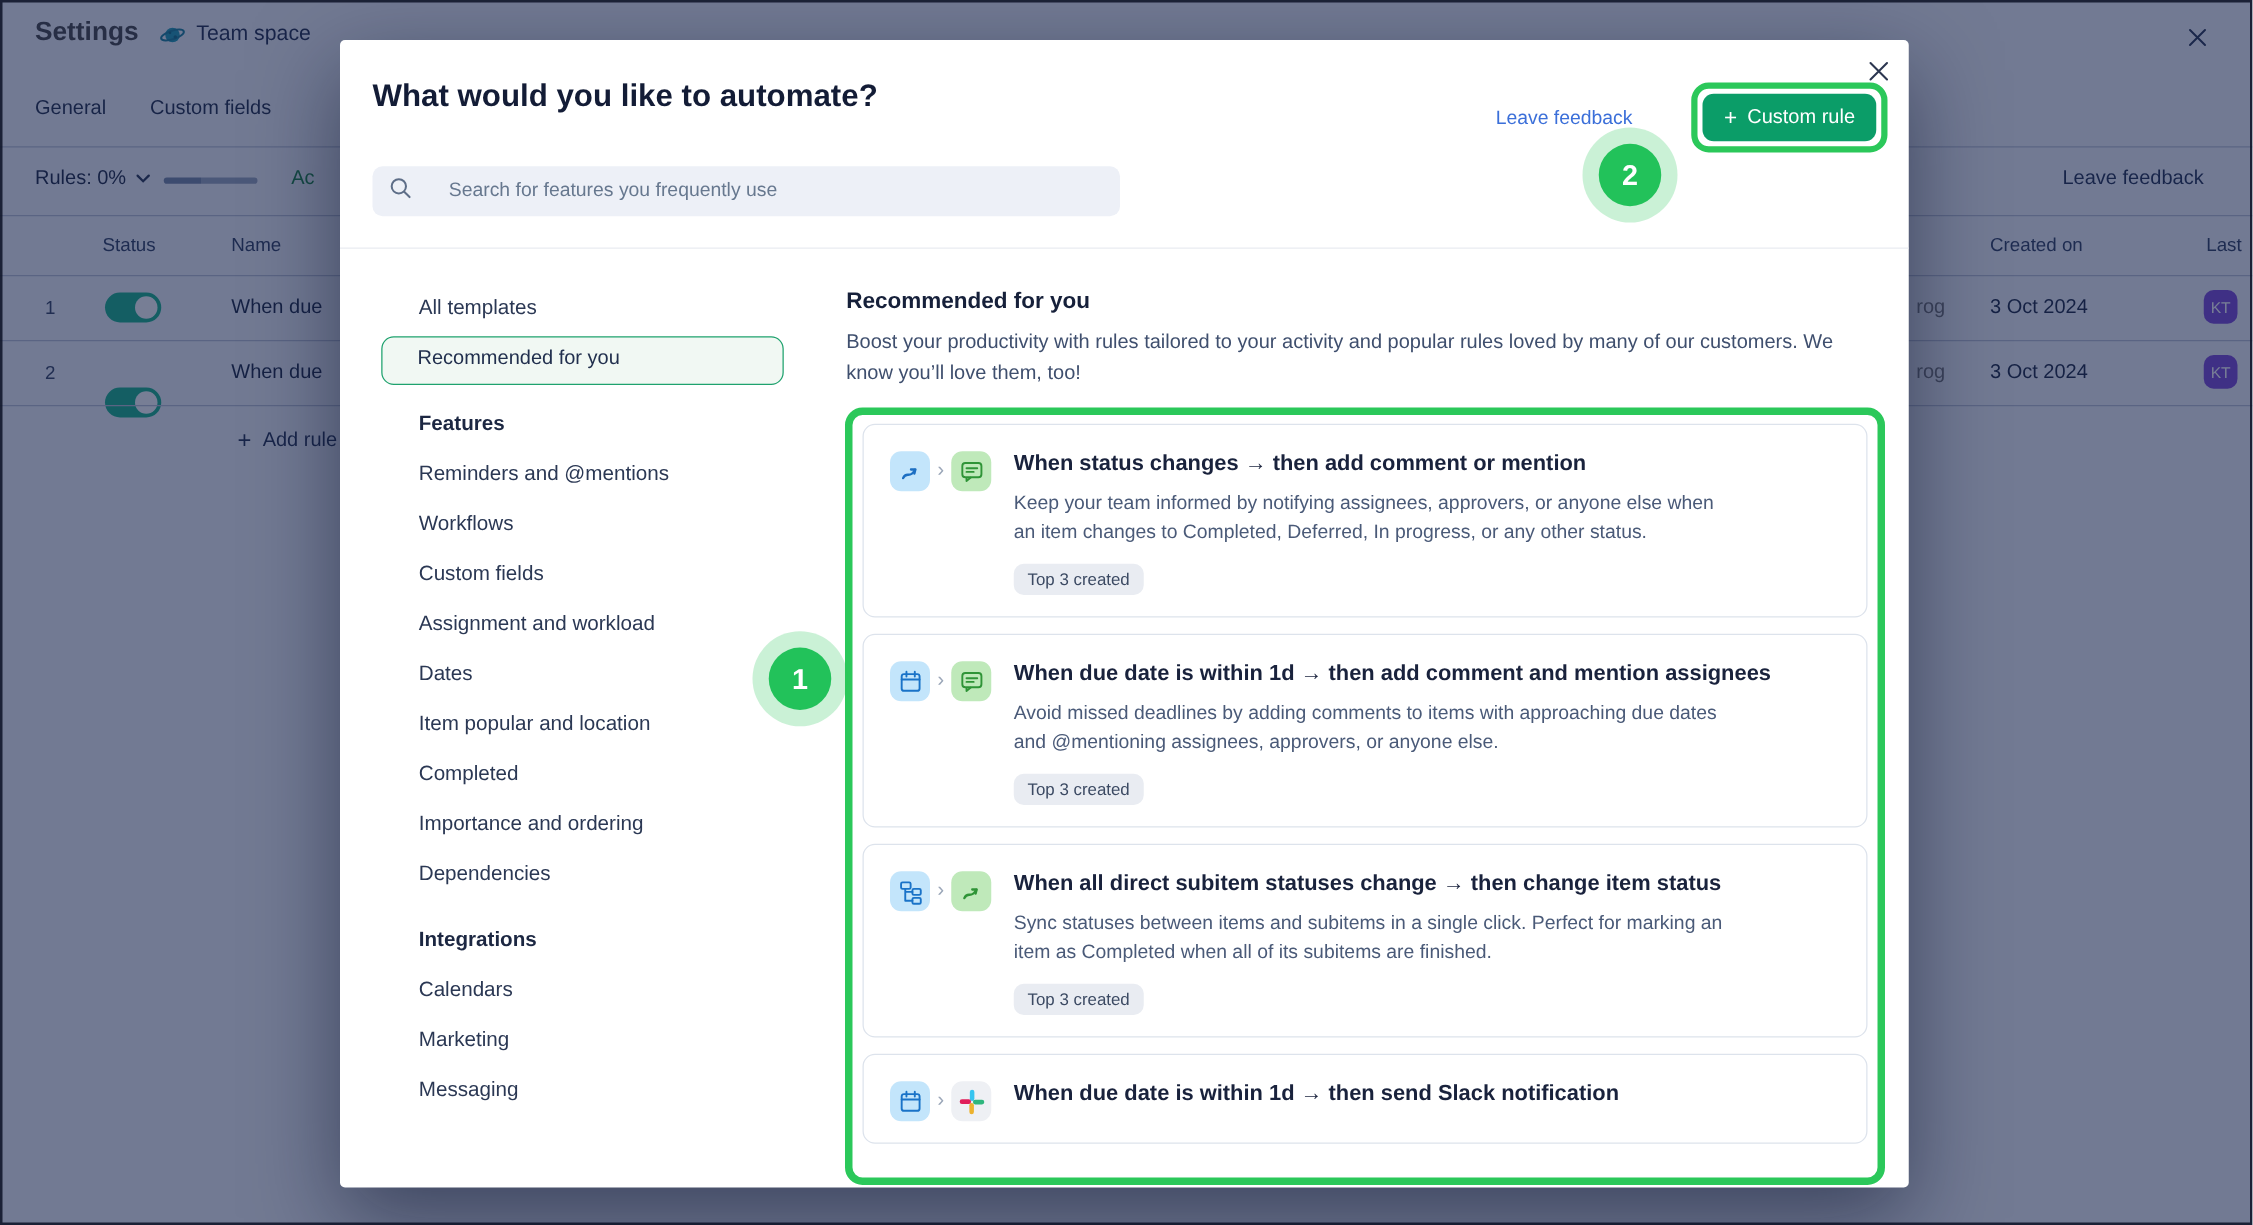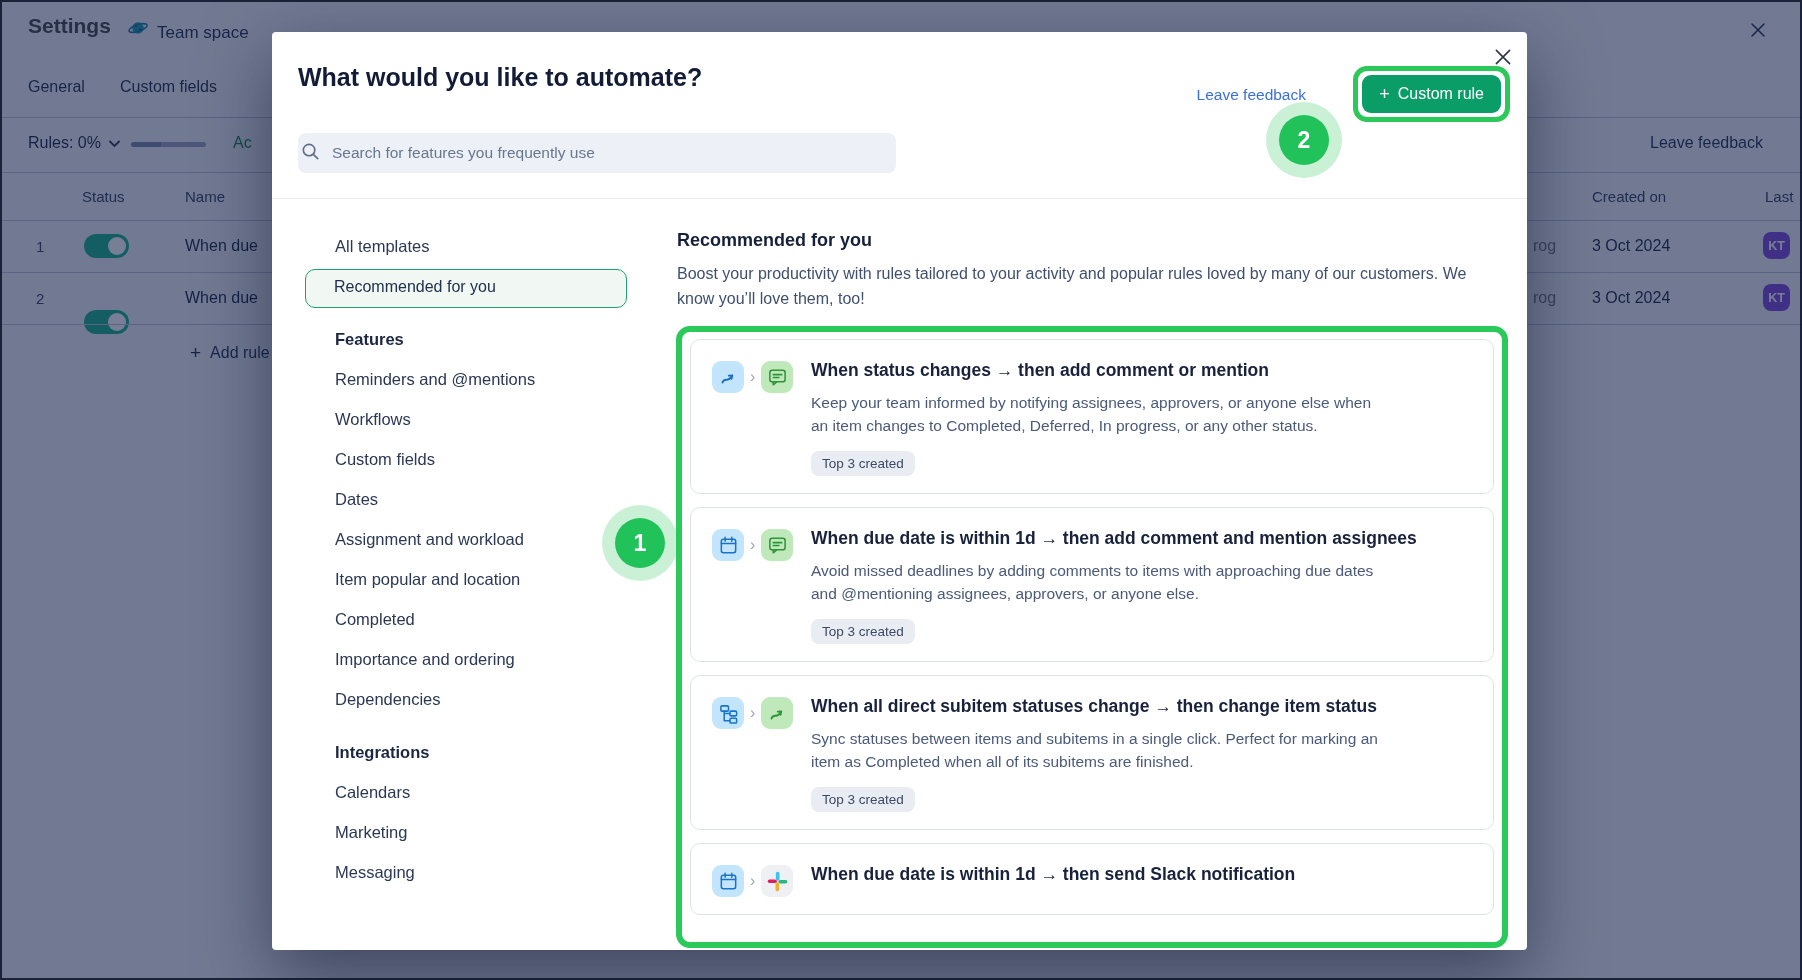--- a/index.html
+++ b/index.html
@@ -12,60 +12,60 @@
   html,body{margin:0;padding:0}
   body{
     width:1802px;height:980px;position:relative;overflow:hidden;
     font-family:"Liberation Sans",sans-serif;background:#f3f5f9;
   }
   .abs{position:absolute}
 
   
   .page{position:absolute;inset:0;background:#f4f6fa;z-index:0}
   .bg-title{left:28px;top:14px;font-size:21px;font-weight:bold;color:#404040}
-  .space-chip{left:127px;top:17px;display:flex;align-items:flex-end;gap:8px}
+  .space-chip{left:127px;top:17px;display:flex;align-items:flex-start;gap:8px}
   .space-chip .lbl{font-size:17px;color:#1d2a4a}
   .bg-close{left:1748px;top:20px;width:20px;height:20px;color:#22304f;cursor:pointer}
   .bg-tab{top:78px;font-size:16px;color:#1c2946}
   .tab-general{left:28px}
   .tab-custom{left:120px}
   .hline{height:1px;background:#b9c2d4;left:0;width:1802px}
   .rules-label{left:28px;top:134px;font-size:16px;color:#17233f;display:flex;align-items:center;gap:8px}
   .progress{left:131px;top:142px;width:75px;height:5px;border-radius:3px;
     background:linear-gradient(to right,#7485a4 40%,#97a4bc 40%)}
   .trunc-action{left:233px;top:134px;font-size:16px;color:#15803d}
   .bg-leave{left:1650px;top:134px;font-size:16px;color:#1d2c4e;cursor:pointer}
   .th{top:188px;font-size:15px;color:#2c3c5e}
   .th-status{left:82px}.th-name{left:185px}.th-created{left:1592px}.th-last{left:1765px}
   .row-num{font-size:15px;color:#33415f}
   .toggle{width:45px;height:24px;border-radius:12px;background:#13b389;position:relative;cursor:pointer}
   .toggle::after{content:"";position:absolute;right:3px;top:3px;width:18px;height:18px;border-radius:50%;background:#fff}
   .cell-name{font-size:16px;color:#16233f}
   .cell-tail{font-size:16px;color:#737373}
   .cell-date{font-size:16px;color:#16233f}
   .avatar{width:27px;height:27px;border-radius:8px;background:#7b46d8;color:#fff;
-    font-size:12.5px;font-weight:bold;display:flex;align-items:center;justify-content:center}
+    font-size:12.5px;font-weight:normal;display:flex;align-items:center;justify-content:center}
   .add-rule{left:190px;top:344px;font-size:16px;color:#1e2c4c;display:flex;gap:9px;align-items:center;cursor:pointer}
   .add-rule .plus{font-size:19px;line-height:16px}
 
   
   .backdrop{position:absolute;inset:0;background:rgba(21,32,72,0.58);z-index:10}
 
   
   .modal{position:absolute;left:272px;top:32px;width:1255px;height:918px;background:#fff;
     border-radius:4px;z-index:20;overflow:hidden;box-shadow:0 24px 70px rgba(8,16,44,0.5)}
   .m-close{position:absolute;right:13px;top:14px;width:22px;height:22px;color:#2c3650;cursor:pointer}
   .m-title{position:absolute;left:26px;top:31px;font-size:25px;font-weight:bold;color:var(--dark)}
   .m-leave{position:absolute;right:221px;top:54px;font-size:15.5px;color:var(--link-blue);cursor:pointer}
   .custom-outline{position:absolute;right:17px;top:34px;border:5px solid var(--annot);border-radius:14px;padding:4px}
   .custom-btn{background:var(--btn-green);color:#fff;font-size:16px;border:none;border-radius:9px;
     padding:10px 17px;display:flex;gap:8px;align-items:center;cursor:pointer;font-family:inherit}
   .custom-btn .plus{font-size:18px;line-height:14px}
   .m-search{position:absolute;left:26px;top:101px;width:598px;height:40px;background:#edf0f7;
-    border-radius:8px;display:flex;align-items:center;gap:9px;padding:0 2px}
+    border-radius:8px;display:flex;align-items:center;gap:26px;padding:0 12px}
   .m-search input{border:none;background:transparent;outline:none;font-size:15.5px;color:#2b3a55;width:100%;font-family:inherit}
   .m-search input::placeholder{color:#67788f}
   .m-divider{position:absolute;left:0;top:166px;width:100%;height:1px;background:#e9ecf1}
 
   .m-sidebar{position:absolute;left:33px;top:196px;width:322px}
   .side-item{font-size:16.5px;color:#2b3854;padding:9px 0 9px 30px;height:40px;cursor:pointer}
   .side-pill{background:#f1f8f3;border:1.5px solid #1fa26e;border-radius:10px;
     padding:8px 0 8px 28px;height:39px;margin:1px 0;cursor:pointer;color:#22304e}
   .side-heading{font-weight:bold;color:#1c2742;font-size:16.5px;padding:9px 0 9px 30px;height:40px;margin-top:13px}
 
@@ -202,22 +202,22 @@
 
   <div class="m-divider"></div>
 
   <div class="m-sidebar">
     <div class="side-item">All templates</div>
     <div class="side-pill">Recommended for you</div>
     <div class="side-heading">Features</div>
     <div class="side-item">Reminders and @mentions</div>
     <div class="side-item">Workflows</div>
     <div class="side-item">Custom fields</div>
+    <div class="side-item">Assignment and workload</div>
     <div class="side-item">Dates</div>
-    <div class="side-item">Assignment and workload</div>
     <div class="side-item">Item popular and location</div>
     <div class="side-item">Completed</div>
     <div class="side-item">Importance and ordering</div>
     <div class="side-item">Dependencies</div>
     <div class="side-heading">Integrations</div>
     <div class="side-item">Calendars</div>
     <div class="side-item">Marketing</div>
     <div class="side-item">Messaging</div>
   </div>
 

